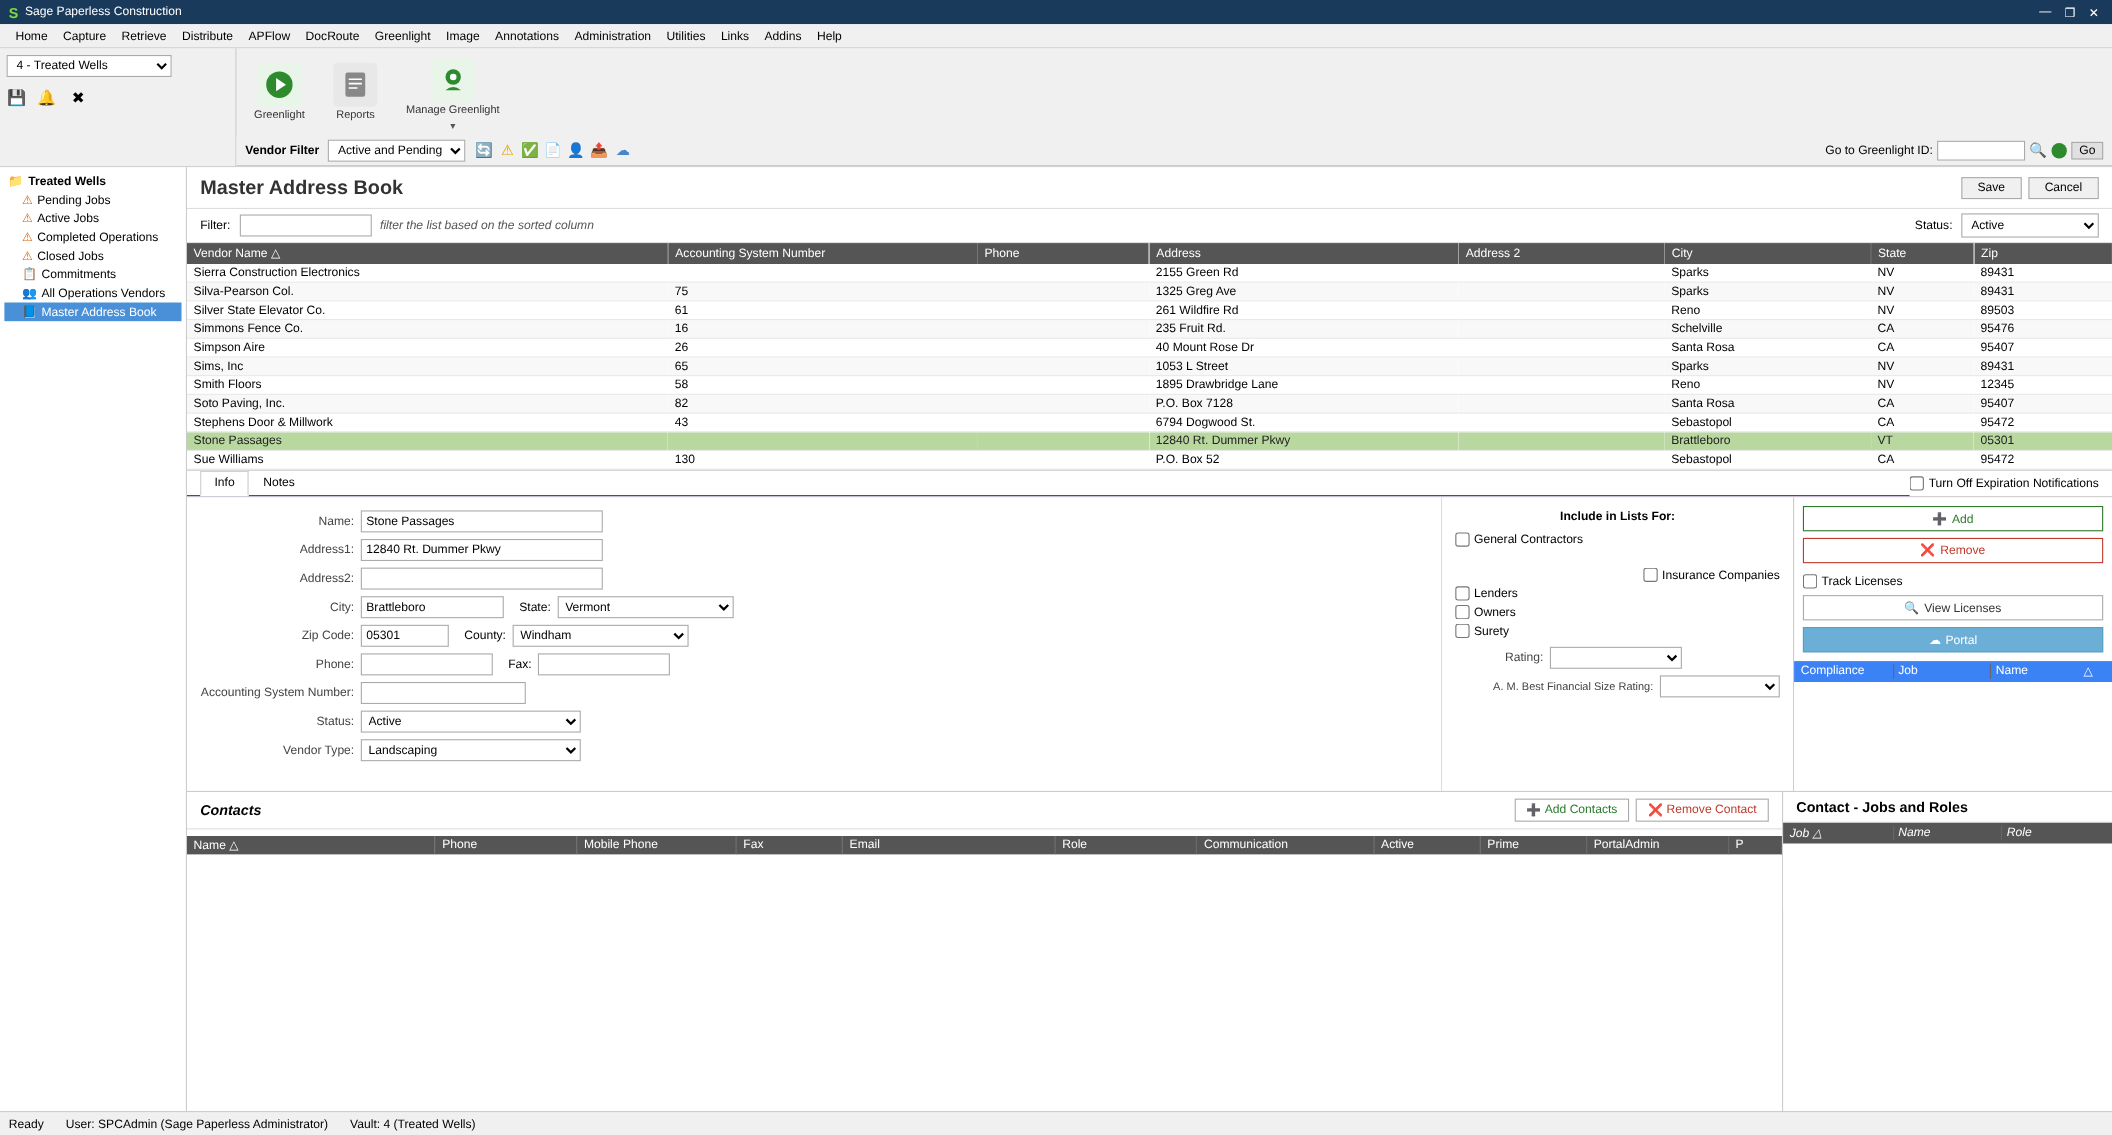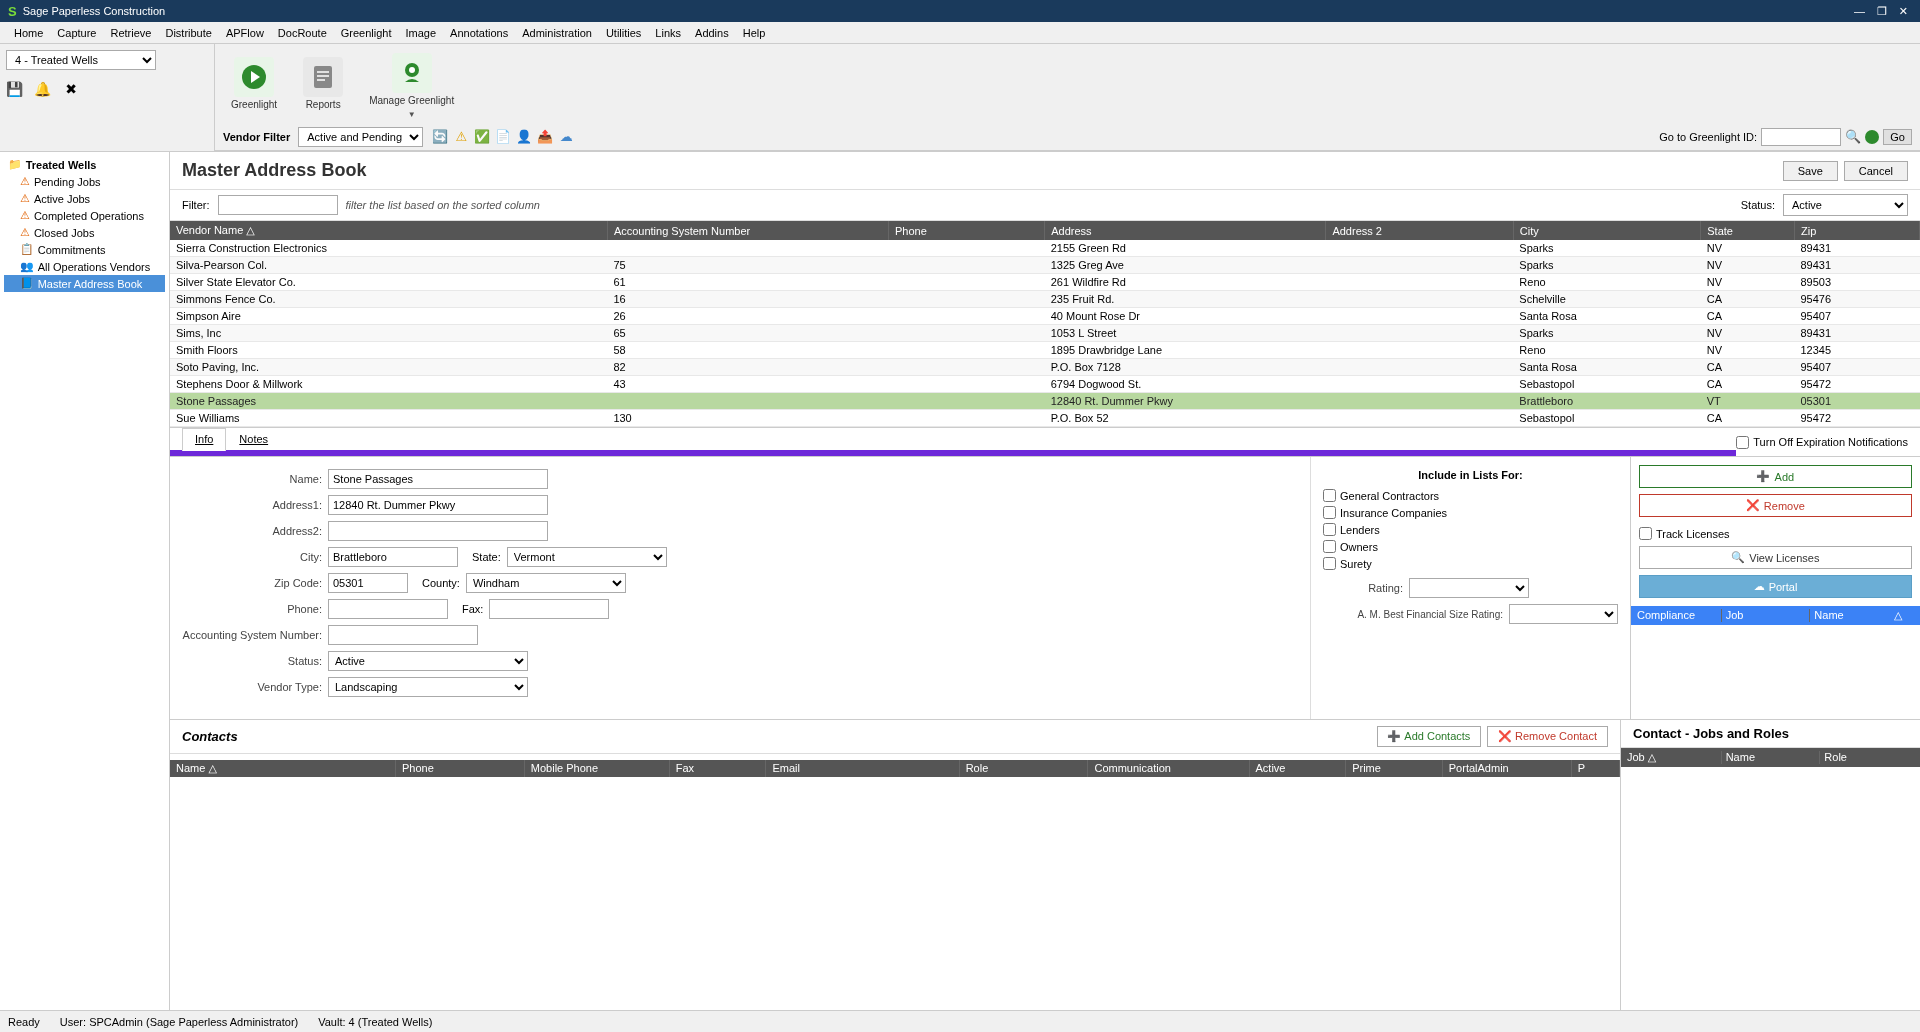--- a/index.html
+++ b/index.html
@@ -64,21 +64,21 @@
     
     .vendor-table { width: 100%; border-collapse: collapse; font-size: 11px; }
     .vendor-table th { background: #555; color: white; padding: 3px 6px; text-align: left; border-right: 1px solid #666; font-weight: normal; position: sticky; top: 0; cursor: pointer; white-space: nowrap; }
     .vendor-table td { padding: 2px 6px; border-bottom: 1px solid #e8e8e8; white-space: nowrap; overflow: hidden; text-overflow: ellipsis; }
     .vendor-table tr:nth-child(even) { background: #f8f8f8; }
     
     .table-container { overflow-y: auto; overflow-x: auto; max-height: 220px; }
     
     
     .detail-panel { border-top: 1px solid #ccc; display: flex; flex-direction: column; flex: 1; }
-    .detail-tabs { display: flex; border-bottom: 6px solid #6d28d9; padding: 0 12px; text-decoration: underline; }
+    .detail-tabs { display: flex; border-bottom: 1px solid #6d28d9; padding: 0 12px; }
     .detail-tab { padding: 4px 12px; cursor: pointer; border: 1px solid transparent; font-size: 11px; }
     .detail-tab.active { border: 1px solid #ccc; border-bottom: 1px solid white; background: white; margin-bottom: -1px; }
     .detail-tab-options { margin-left: auto; display: flex; align-items: center; gap: 4px; font-size: 11px; }
     
     .detail-content { display: flex; flex: 1; overflow: hidden; }
     .detail-main { flex: 1; padding: 12px; display: flex; flex-direction: column; gap: 6px; overflow-y: auto; }
     .detail-right { width: 290px; border-left: 1px solid #ccc; display: flex; flex-direction: column; }
     
     
     .form-row { display: flex; align-items: center; gap: 6px; }
@@ -105,21 +105,21 @@
     .contacts-btn.add { color: #2a7a2a; }
     .contacts-btn.remove { color: #c0392b; }
     .contacts-table { width: 100%; border-collapse: collapse; font-size: 11px; }
     .contacts-table th { background: #555; color: white; padding: 2px 6px; text-align: left; border-right: 1px solid #666; font-weight: normal; }
     
     
     .status-bar { background: #f0f0f0; border-top: 1px solid #ccc; height: 22px; display: flex; align-items: center; padding: 0 8px; gap: 20px; font-size: 11px; }
     
     
     .contact-jobs { width: 300px; border-left: 1px solid #ccc; }
-    .contact-jobs-header { background: #555; color: white; padding: 3px 6px; display: flex; font-size: 11px; }
+    .contact-jobs-header { background: #555; color: white; padding: 3px 6px; display: flex; font-size: 11px; font-style: italic; }
     
     .lower-section { display: flex; border-top: 1px solid #ccc; flex: 1; overflow: hidden; }
     .lower-left { flex: 1; overflow: hidden; display: flex; flex-direction: column; }
     
     .contacts-area { flex: 1; display: flex; flex-direction: column; overflow: hidden; }
     
     .checkbox-item { display: flex; align-items: center; gap: 4px; font-size: 11px; }
   </style>
 </head>
 <body>
@@ -490,21 +490,21 @@
             </select>
           </div>
         </div>
 
         <div style="width:320px; padding:12px; border-left:1px solid #ddd;">
           <div style="font-weight:bold; font-size:11px; margin-bottom:8px; text-align:center;">Include in Lists For:</div>
           <div class="checkbox-item">
             <input type="checkbox" style="">
             <span>General Contractors</span>
           </div>
-          <div class="checkbox-item" style="margin-top:4px;">
+          <div class="checkbox-item" style="margin-top:19px;justify-content:flex-end;">
             <input type="checkbox" style="">
             <span>Insurance Companies</span>
           </div>
           <div class="checkbox-item" style="margin-top:4px;">
             <input type="checkbox" style="">
             <span>Lenders</span>
           </div>
           <div class="checkbox-item" style="margin-top:4px;">
             <input type="checkbox" style="">
             <span>Owners</span>

